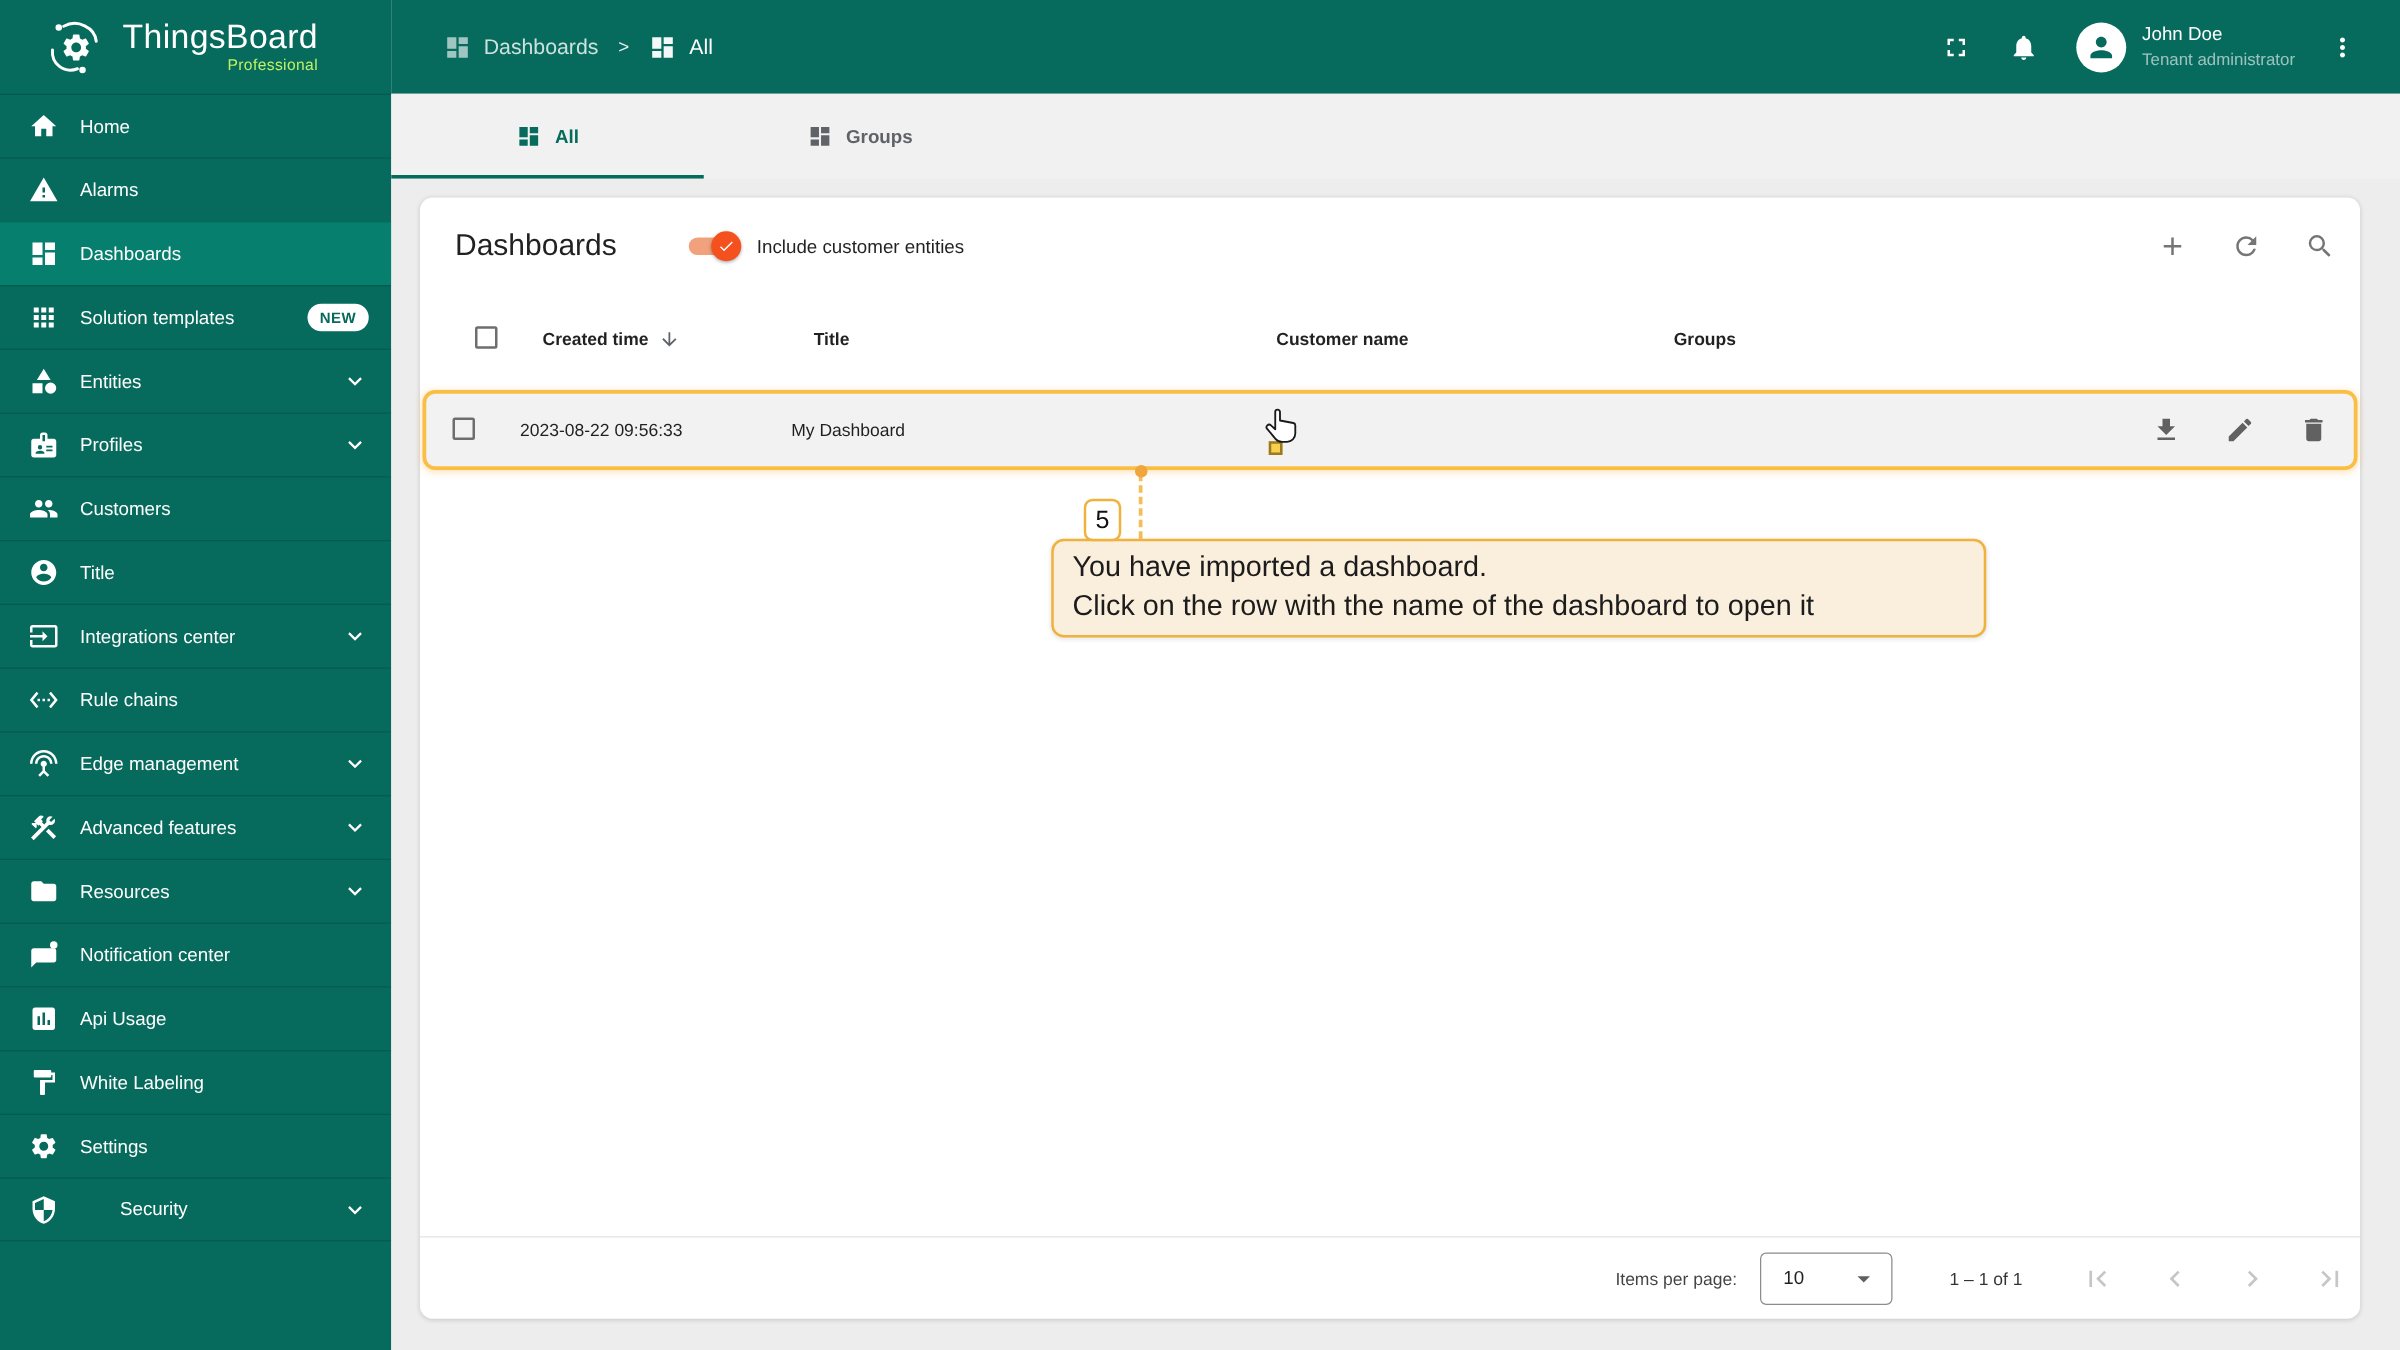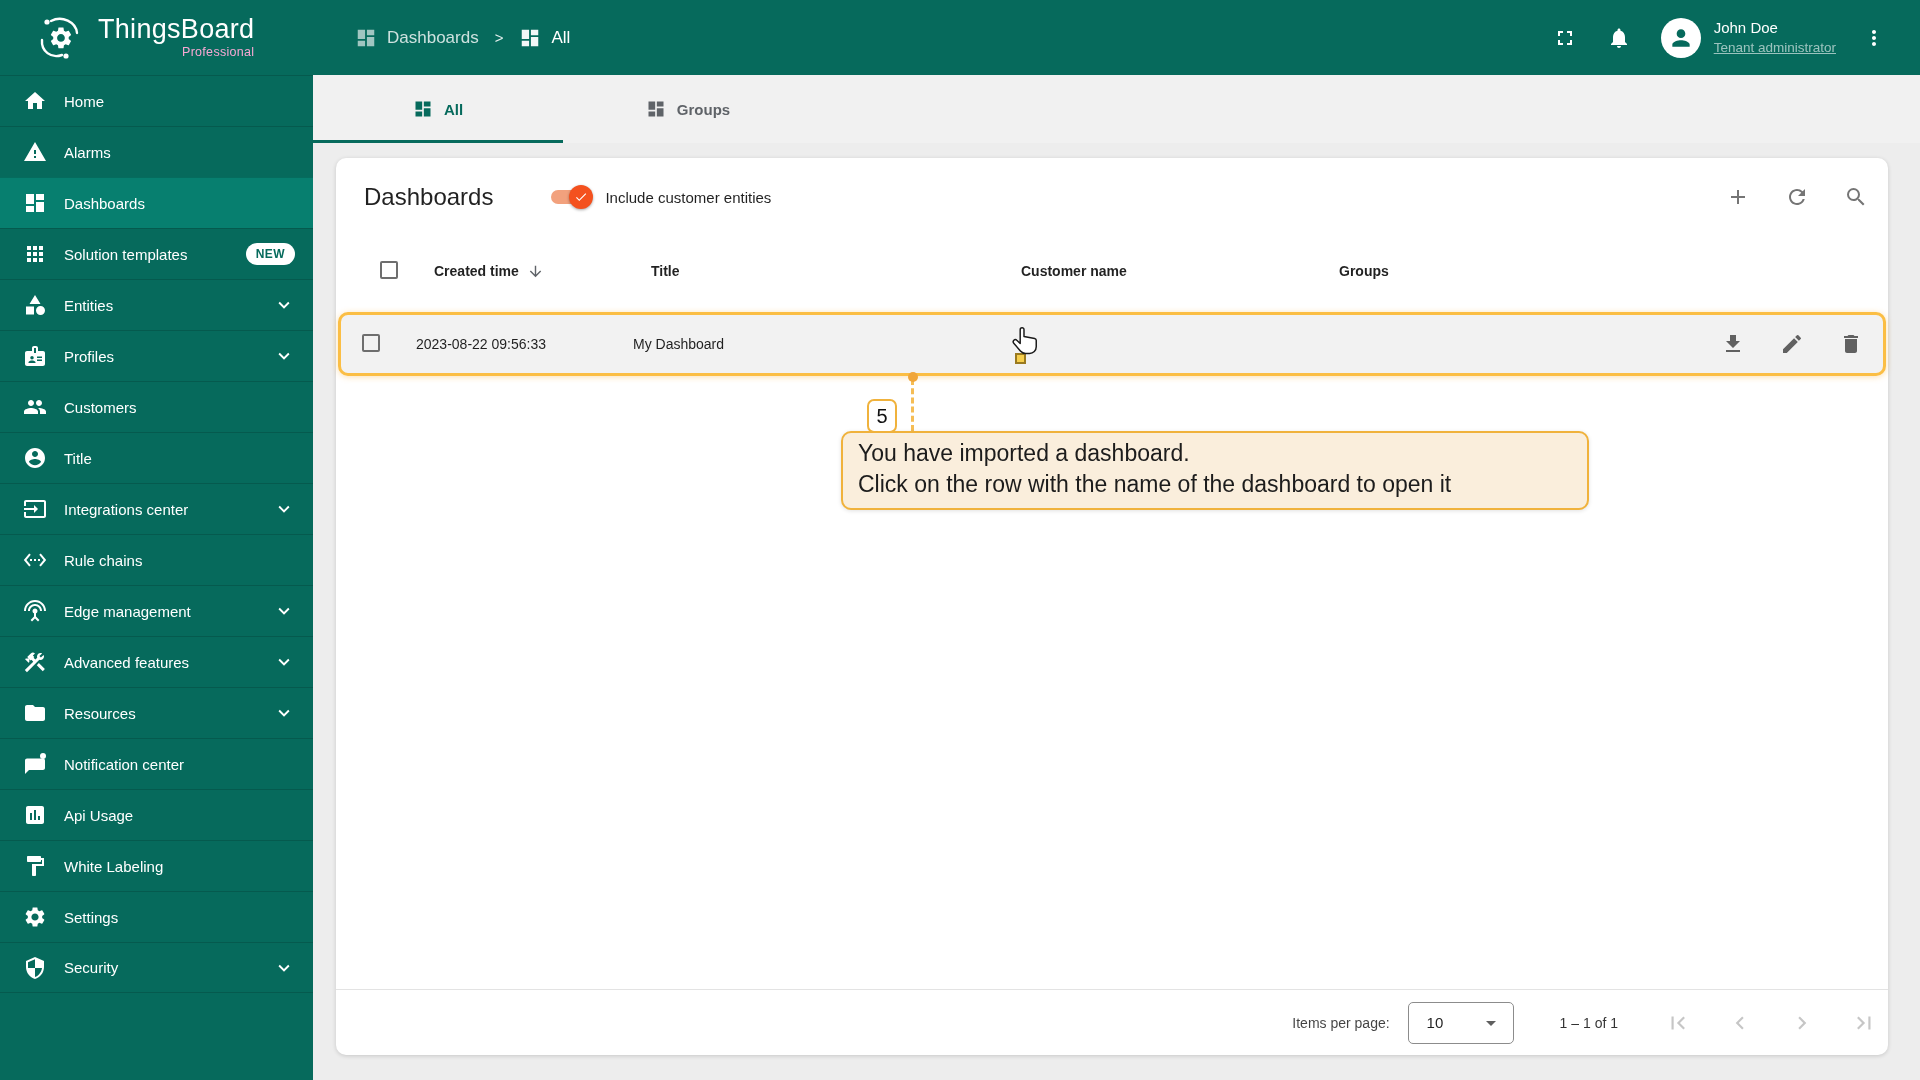--- a/index.html
+++ b/index.html
@@ -10,25 +10,25 @@
     background:#EDEDED; color:rgba(0,0,0,.87);
     -webkit-font-smoothing:antialiased;
   }
   svg { display:block; }
 
   
   .sidebar { width:313px; min-width:313px; background:#066A5C; color:#fff; display:flex; flex-direction:column; }
   .logo { height:75px; display:flex; align-items:center; padding-left:38px; cursor:pointer; }
   .brand-wrap { margin-left:12px; display:flex; flex-direction:column; }
   .brand { font-size:27px; font-weight:400; letter-spacing:.3px; color:#fff; line-height:1; }
-  .brand-sub { font-size:12.5px; color:#f9a8d4; text-align:right; margin-top:2px; letter-spacing:.3px; }
+  .brand-sub { font-size:12.5px; color:#bef264; text-align:right; margin-top:2px; letter-spacing:.3px; }
   .nav { display:flex; flex-direction:column; }
   .nav-item { height:51px; display:flex; align-items:center; padding:0 18px 0 23px;
     border-top:1px solid rgba(0,0,0,.15); font-size:15px; font-weight:500; cursor:pointer; }
-  .nav-item:last-child { border-bottom:1px solid rgba(0,0,0,.15); }
+  .nav-item:last-child { border-bottom:1px solid rgba(0,0,0,.15);gap:32px; }
   .nav-item.active { background:#077F6F; }
   .nav-icon { width:24px; height:24px; margin-right:17px; }
   .nav-icon svg { width:24px; height:24px; fill:#fff; }
   .nav-label { white-space:nowrap; }
   .nav-badge { margin-left:auto; background:#fff; color:#066A5C; font-size:12px; font-weight:700;
     height:22px; line-height:22px; padding:0 10px; border-radius:11px; letter-spacing:.4px; }
   .nav-chevron { margin-left:auto; }
   .nav-chevron svg { width:22px; height:22px; fill:#fff; }
 
   
@@ -45,21 +45,21 @@
   .crumb-sep { margin:0 16px; font-size:15px; color:rgba(255,255,255,.9); }
   .topbar-right { margin-left:auto; display:flex; align-items:center; gap:10px; }
   .icon-btn { width:44px; height:44px; display:flex; align-items:center; justify-content:center;
     background:none; border:none; cursor:pointer; padding:0; }
   .icon-btn svg { width:24px; height:24px; fill:#fff; }
   .user-menu { display:flex; align-items:center; margin:0 6px 0 10px; cursor:pointer; }
   .avatar { width:40px; height:40px; border-radius:50%; background:#fff; display:flex; align-items:center; justify-content:center; }
   .avatar svg { width:26px; height:26px; fill:#066A5C; }
   .user-info { margin-left:13px; }
   .user-name { font-size:15px; color:#fff; line-height:1.2; }
-  .user-role { font-size:13.5px; color:rgba(255,255,255,.6); margin-top:3px; line-height:1.2;text-decoration:underline; }
+  .user-role { font-size:13.5px; color:rgba(255,255,255,.6); margin-top:3px; line-height:1.2; }
 
   
   .tabbar { height:68px; min-height:68px; background:#F1F1F1; display:flex; }
   .tab { width:250px; display:flex; align-items:center; justify-content:center; gap:11px;
     font-size:15px; font-weight:600; color:#5F6368; cursor:pointer; position:relative; }
   .tab .tab-icon svg { width:20px; height:20px; fill:#5F6368; }
   .tab.active { color:#066A5C; }
   .tab.active .tab-icon svg { fill:#066A5C; }
   .tab.active::after { content:''; position:absolute; left:0; right:0; bottom:0; height:3px; background:#066A5C; }
 

